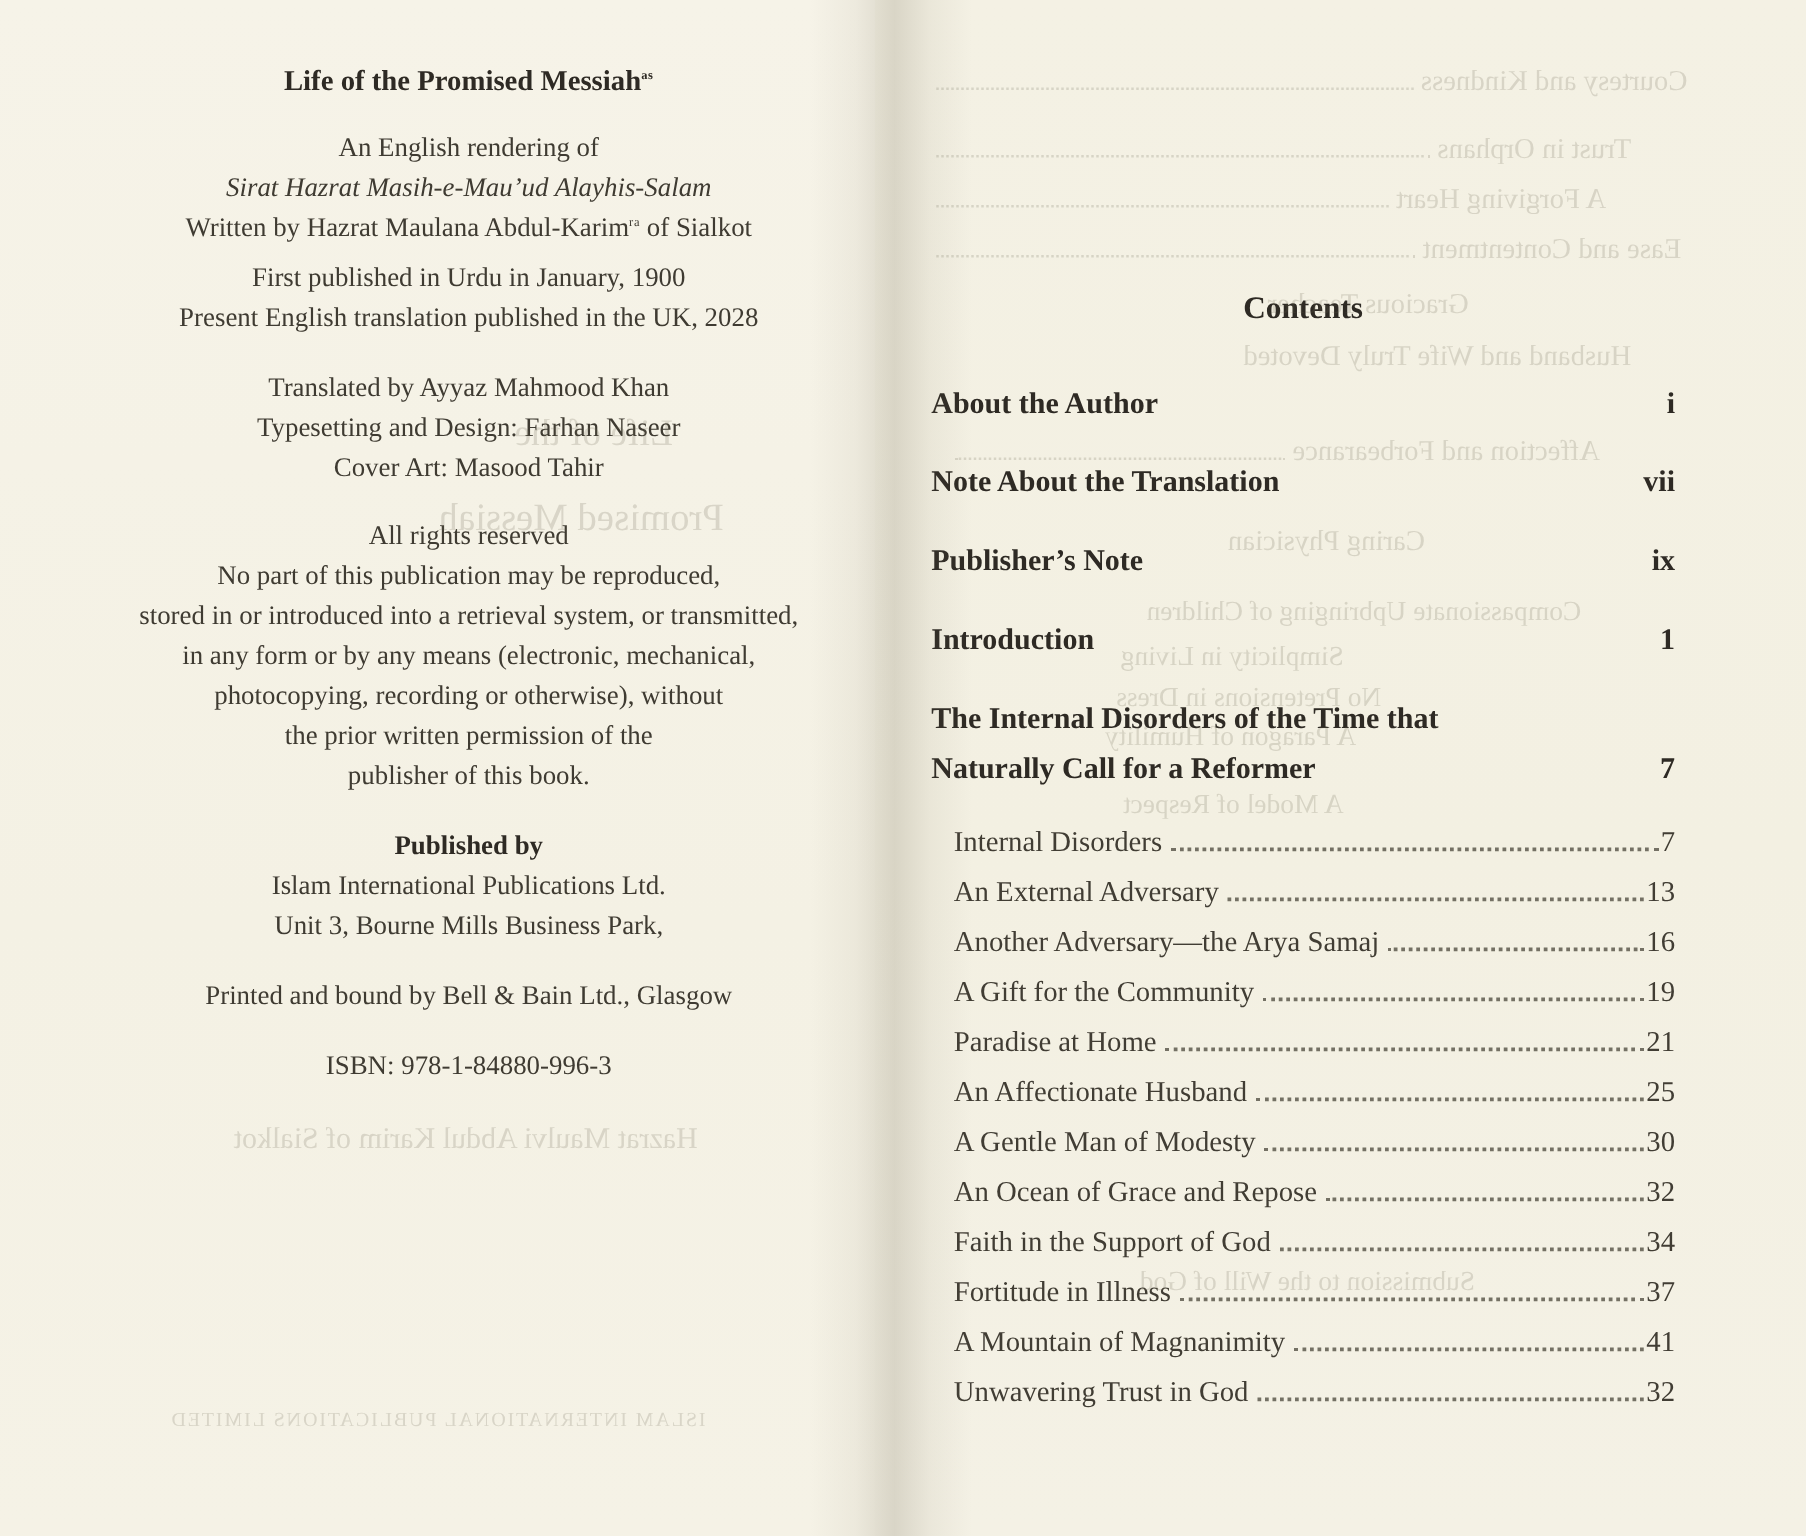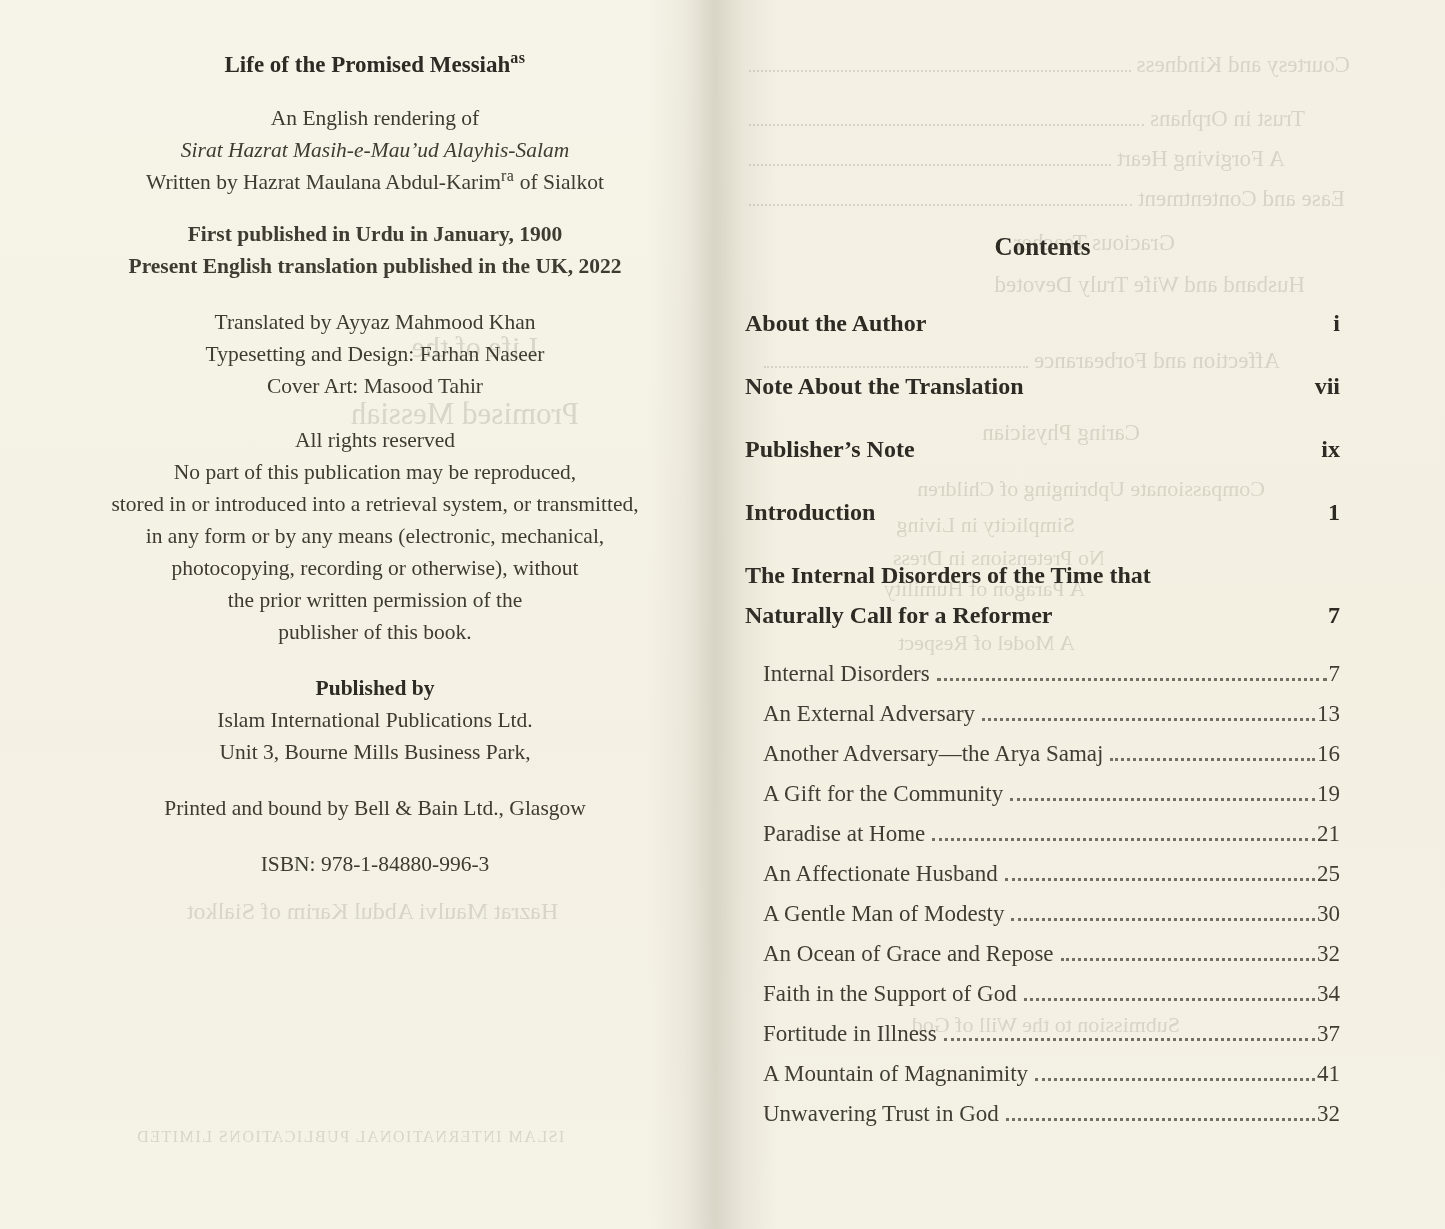--- a/index.html
+++ b/index.html
@@ -30,24 +30,24 @@
       rgba(122,114,92,0) 0%,
       rgba(122,114,92,0.07) 28%,
       rgba(110,102,80,0.20) 52%,
       rgba(122,114,92,0.08) 74%,
       rgba(122,114,92,0) 100%);
     pointer-events:none;
   }
   
   .pl-line{font-size:21.5px;line-height:32px;}
   .pl-title{margin-top:50px;font-size:23px;line-height:30px;font-weight:bold;color:#2e2a24;}
-  .mt22{margin-top:22px;} .mt20{margin-top:20px;font-weight:bold;} .mt24{margin-top:24px;}
+  .mt22{margin-top:22px;} .mt20{margin-top:8px;} .mt24{margin-top:24px;}
   .italic{font-style:italic;}
   .bold{font-weight:bold;color:#2e2a24;}
-  sup{font-size:16px;line-height:0;vertical-align:super;letter-spacing:.5px;}
+  sup{font-size:10px;line-height:0;vertical-align:super;letter-spacing:.5px;}
   
   .contents-heading{
     margin-top:232px;text-align:center;
     font-size:25px;font-weight:bold;color:#2e2a24;line-height:30px;
   }
   .fm-row{
     display:flex;align-items:baseline;justify-content:space-between;
     font-size:24px;font-weight:bold;color:#2e2a24;line-height:30px;
   }
   .fm-first{margin-top:46px;}
@@ -119,21 +119,21 @@
     <div class="pl-title"><span>Life of the Promised Messiah</span><sup>as</sup></div>
 
     <div class="mt22">
       <div class="pl-line">An English rendering of</div>
       <div class="pl-line italic">Sirat Hazrat Masih-e-Mau’ud Alayhis-Salam</div>
       <div class="pl-line"><span>Written by Hazrat Maulana Abdul-Karim</span><sup>ra</sup><span> of Sialkot</span></div>
     </div>
 
     <div class="mt20">
       <div class="pl-line">First published in Urdu in January, 1900</div>
-      <div class="pl-line">Present English translation published in the UK, 2022</div>
+      <div class="pl-line">Present English translation published in the UK, 2028</div>
     </div>
 
 
     <div class="mt24">
       <div class="pl-line">Translated by Ayyaz Mahmood Khan</div>
       <div class="pl-line">Typesetting and Design: Farhan Naseer</div>
       <div class="pl-line">Cover Art: Masood Tahir</div>
     </div>
 
     <div class="mt22">

